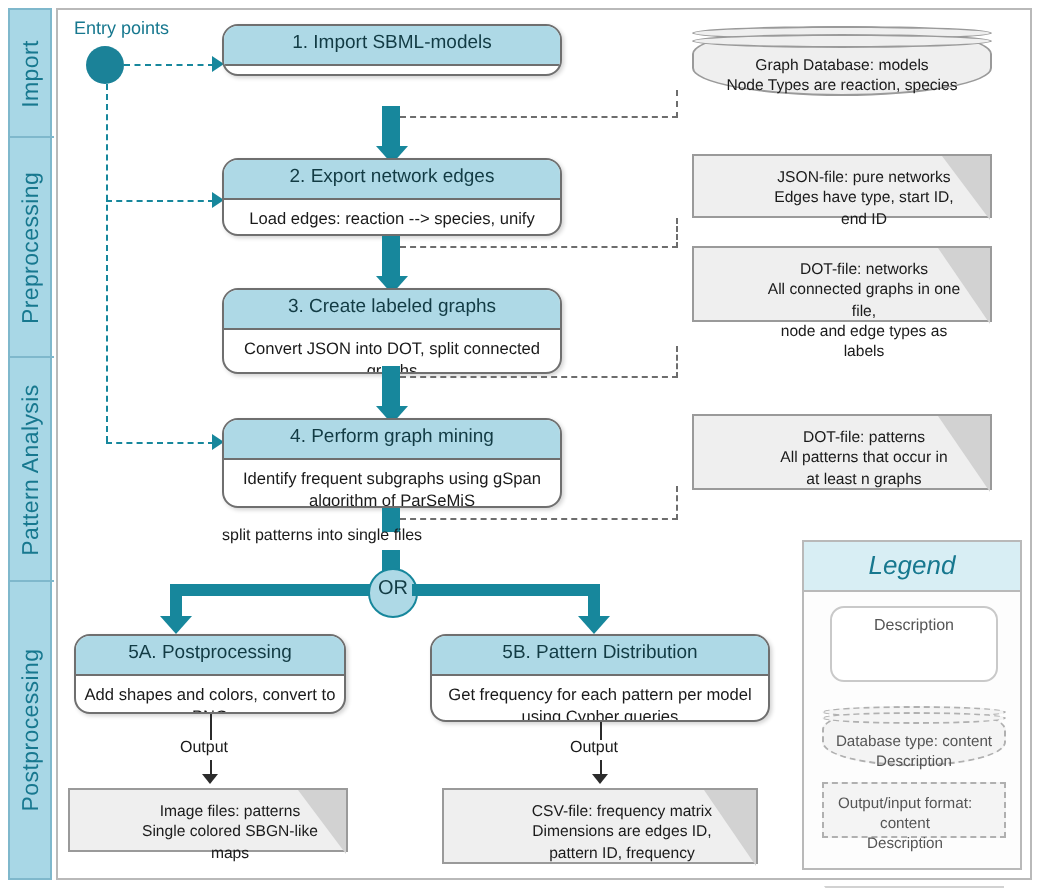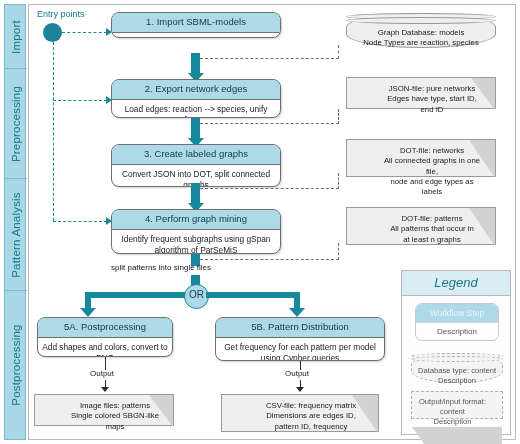--- a/index.html
+++ b/index.html
@@ -88,21 +88,21 @@
   .lg-step .bd{text-align:center;font-size:8px;color:#555;padding:4px 0;}
   .lg-db{position:absolute;box-sizing:border-box;background:#f4f4f4;
          border:1px dashed #b0b0b0;border-radius:50%/12px;}
   .lg-db .lid{position:absolute;left:-1px;right:-1px;height:4px;
               border:1px dashed #b0b0b0;border-radius:50%;background:#f4f4f4;}
   .lg-db .txt{position:relative;text-align:center;font-size:7.6px;
               color:#555;line-height:1.3;padding-top:12px;}
   .lg-note{position:absolute;box-sizing:border-box;background:#f4f4f4;
            border:1px dashed #b0b0b0;}
   .lg-note .txt{text-align:center;font-size:7.6px;color:#555;
-                line-height:1.3;padding:5px 12px 0 3px;}
+                line-height:1.3;padding:5px 12px 16px 3px;}
 </style>
 </head>
 <body>
 
 <div id="canvas">
 
   <div class="lane-col">
     <div class="lane" style="top:0;height:64px;">
       <span class="lane-label">Import</span>
     </div>
@@ -172,21 +172,21 @@
     <div class="step" style="left:82px;top:139px;width:170px;height:43px;">
       <div class="hd">3. Create labeled graphs</div>
       <div class="bd">Convert JSON into DOT, split connected graphs</div>
     </div>
     <div class="varrow" style="left:162px;top:178px;width:9px;height:22px;"></div>
     <div class="vhead" style="left:158.5px;top:198px;"></div>
 
     <div class="dash-h" style="left:171px;top:183px;width:139px;"></div>
     <div class="dash-v" style="left:309px;top:168px;height:16px;"></div>
 
-    <div class="note" style="left:317px;top:134px;width:150px;height:38px;">
+    <div class="note" style="left:317px;top:118px;width:150px;height:38px;">
       <div class="txt">
         <div>DOT-file: networks</div>
         <div>All connected graphs in one file,</div>
         <div>node and edge types as labels</div>
       </div>
       <div class="fold" style="border-top:38px solid #d2d2d2;border-left:26px solid transparent;"></div>
     </div>
 
     <div class="step" style="left:82px;top:204px;width:170px;height:45px;">
       <div class="hd">4. Perform graph mining</div>
@@ -251,21 +251,20 @@
         <div>Dimensions are edges ID,</div>
         <div>pattern ID, frequency</div>
       </div>
       <div class="fold" style="border-top:38px solid #d2d2d2;border-left:26px solid transparent;"></div>
     </div>
 
     <div class="legend" style="left:372px;top:265px;width:110px;height:165px;">
       <div class="legend-hd">Legend</div>
 
       <div class="lg-step" style="left:13px;top:32px;width:84px;height:38px;">
-        <div class="hd">Workflow Step</div>
         <div class="bd">Description</div>
       </div>
 
       <div class="lg-db" style="left:9px;top:82px;width:92px;height:30px;">
         <div class="lid" style="top:-1px;"></div>
         <div class="lid" style="top:2px;"></div>
         <div class="txt">
           <div>Database type: content</div>
           <div>Description</div>
         </div>

